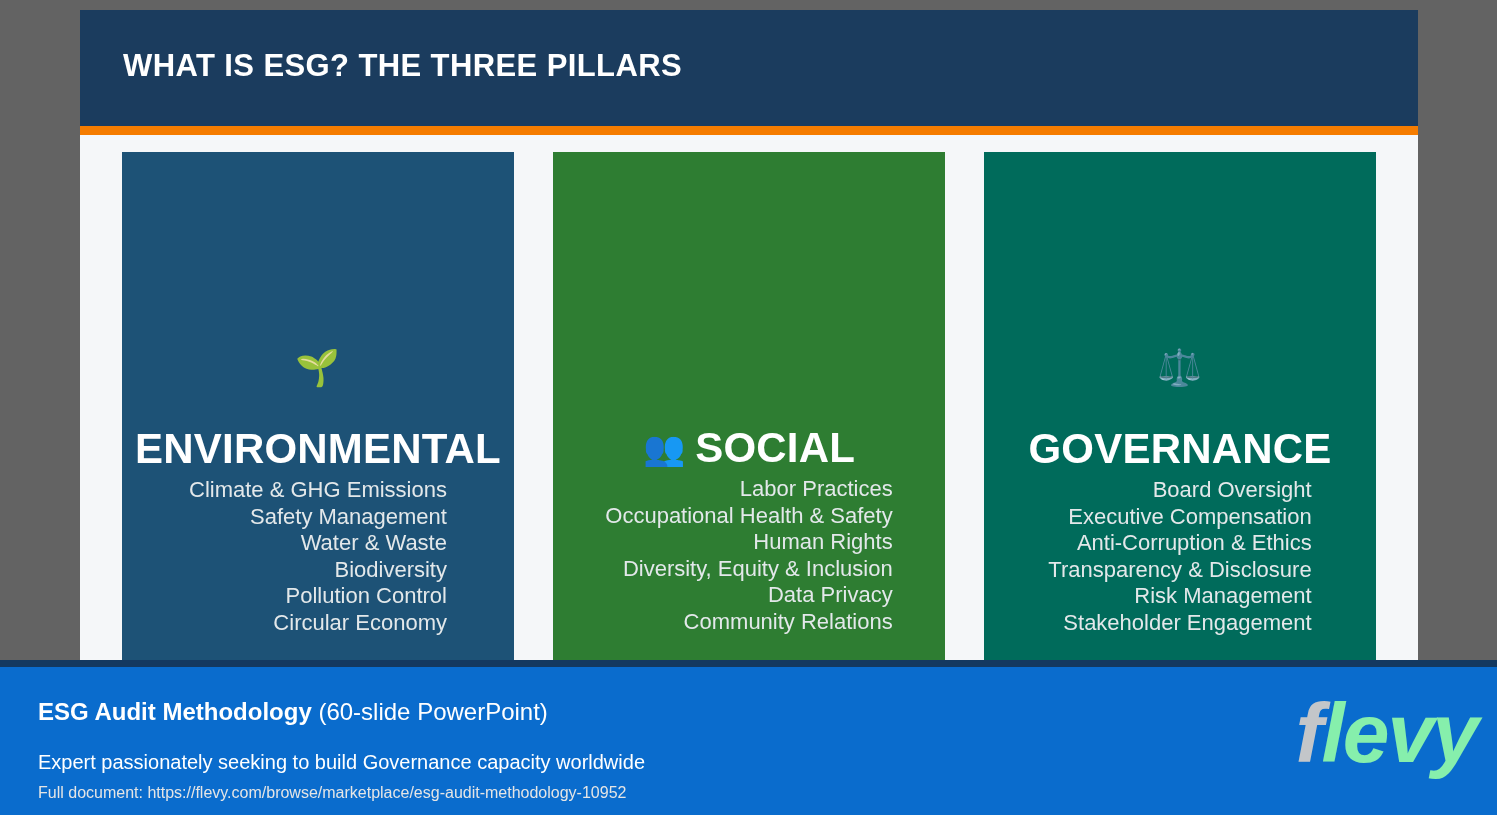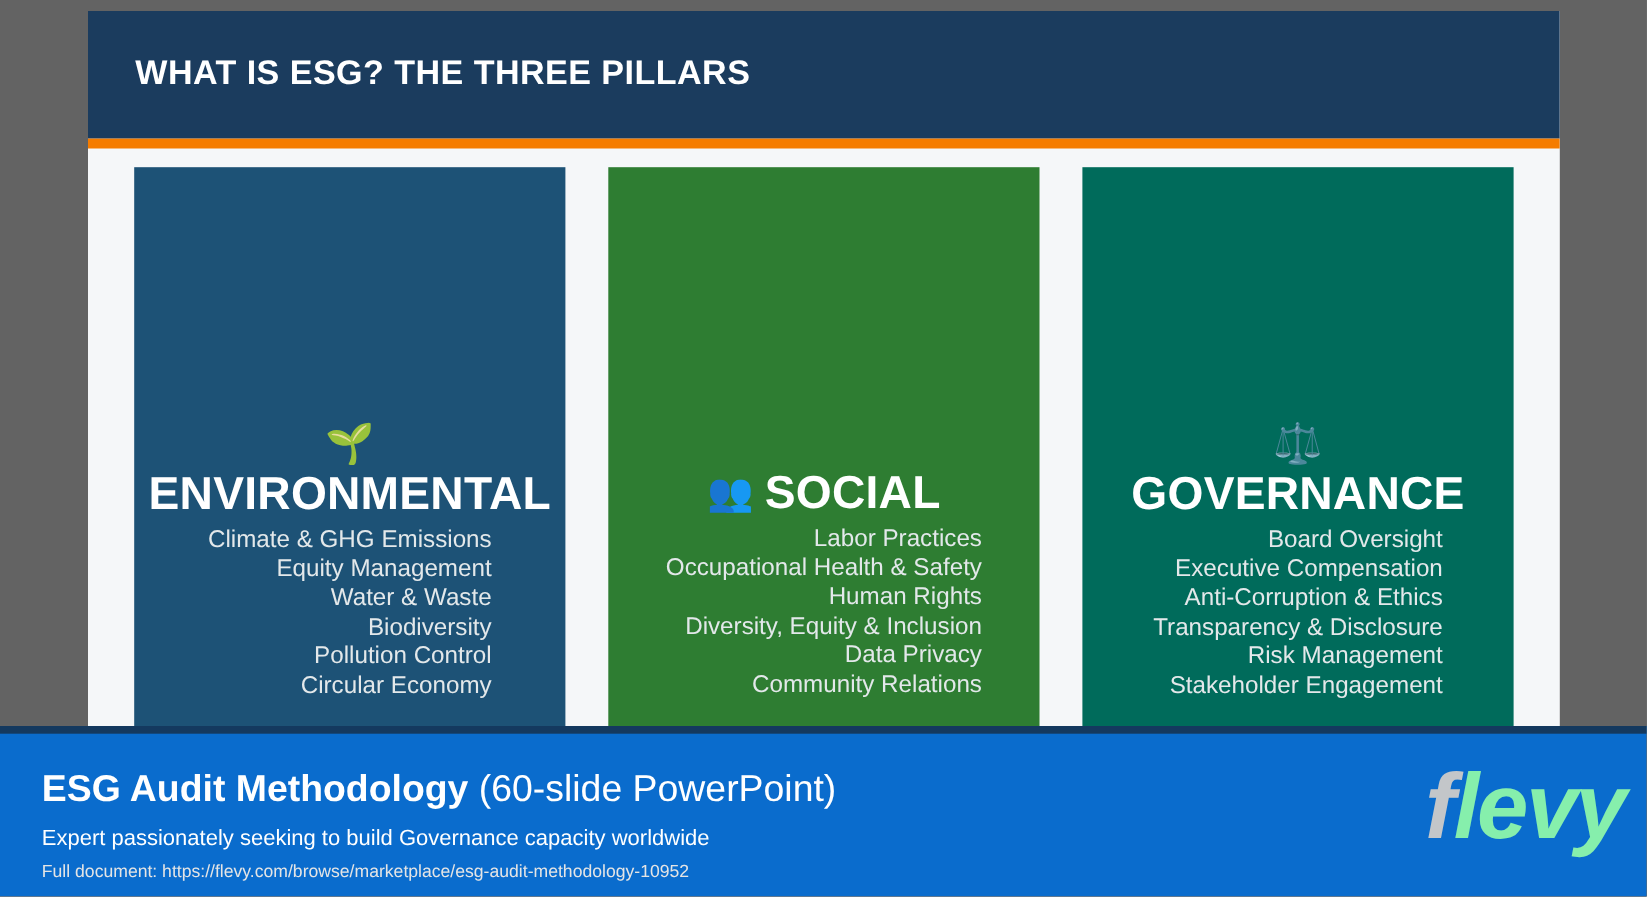--- a/index.html
+++ b/index.html
@@ -91,20 +91,21 @@
     height: 40px;
     display: flex;
     align-items: center;
     justify-content: center;
   }
   .card-head-row {
     display: flex;
     align-items: center;
     justify-content: flex-start;
     gap: 10px;
+    margin-top: 35px;
   }
   .card-title {
     font-size: 42px;
     font-weight: bold;
     color: #ffffff;
     line-height: 1.05;
     white-space: nowrap;
     letter-spacing: 0.2px;
   }
   .card-inline-icon {
@@ -131,21 +132,21 @@
     bottom: 0;
     width: 1497px;
     height: 155px;
     background: #0a6ccd;
     border-top: 7px solid #14395f;
   }
   .footer-title {
     position: absolute;
     left: 38px;
     top: 31px;
-    font-size: 34px;
+    font-size: 24px;
     color: #ffffff;
     white-space: nowrap;
   }
   .footer-title .strong { font-weight: bold; }
   .footer-title .light  { font-weight: normal; }
   .footer-sub {
     position: absolute;
     left: 38px;
     top: 84px;
     font-size: 20px;
@@ -190,21 +191,21 @@
 
     <div class="cards">
 
       <div class="card card-env">
         <div class="card-icon">🌱</div>
         <div class="card-head-row">
           <div class="card-title">ENVIRONMENTAL</div>
         </div>
         <ul class="card-list">
           <li>Climate &amp; GHG Emissions</li>
-          <li>Equity Management</li>
+          <li>Safety Management</li>
           <li>Water &amp; Waste</li>
           <li>Biodiversity</li>
           <li>Pollution Control</li>
           <li>Circular Economy</li>
         </ul>
       </div>
 
       <div class="card card-soc">
 
         <div class="card-head-row">

